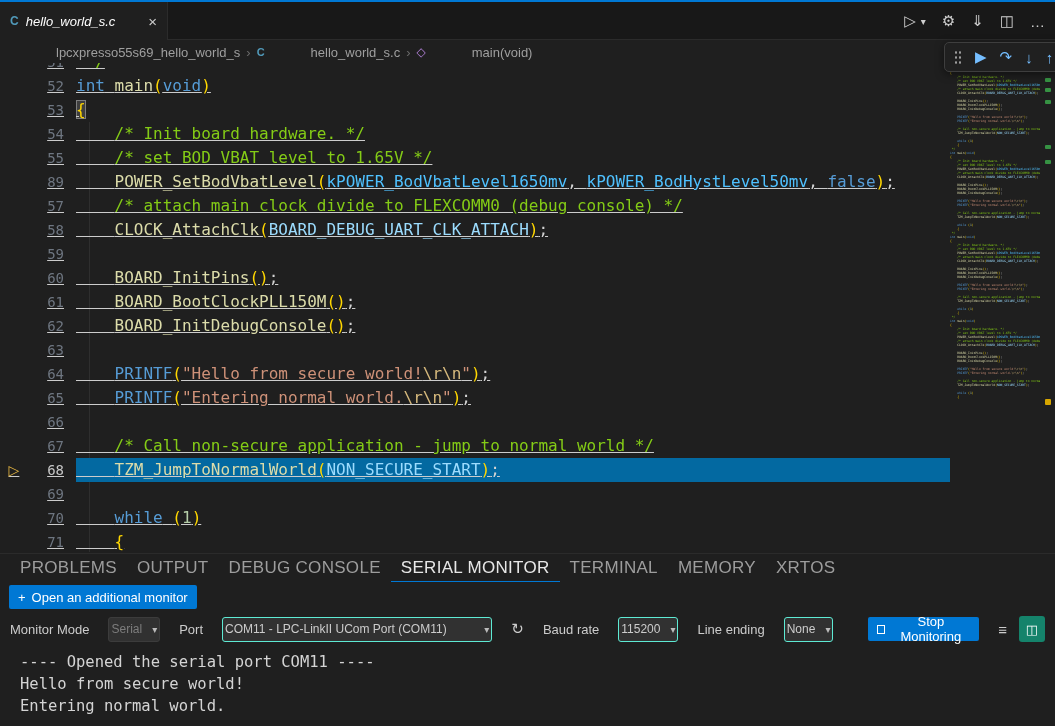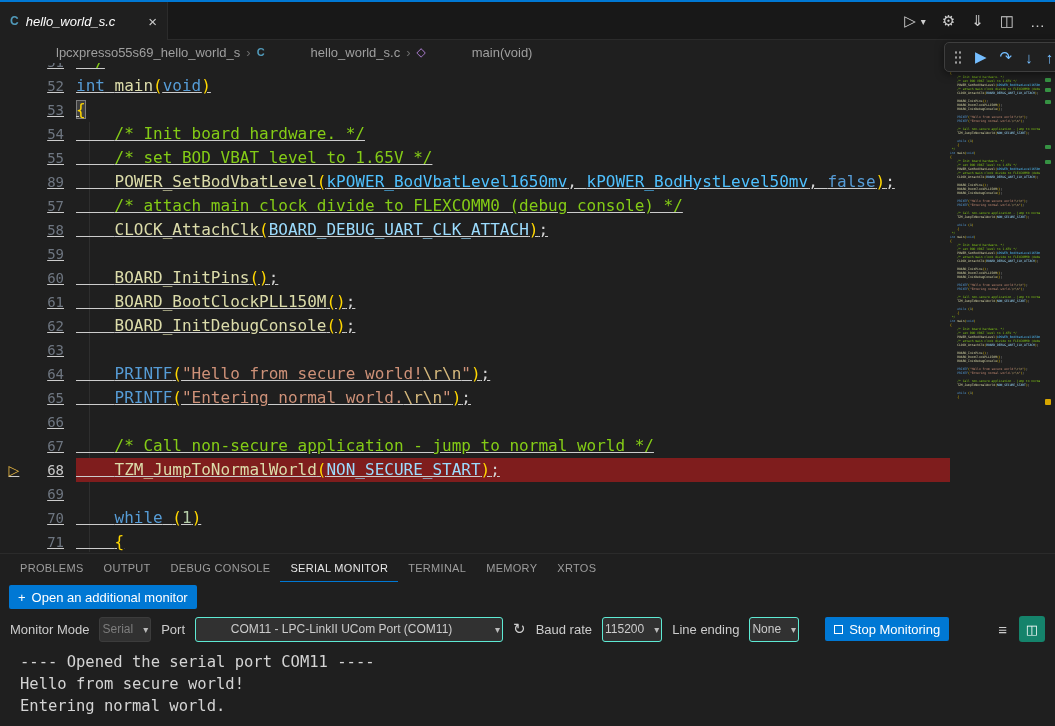--- a/index.html
+++ b/index.html
@@ -30,21 +30,21 @@
 
   
   .editor{position:absolute;top:63px;left:0;right:0;height:490px;overflow:hidden;background:#1f1f1f;text-decoration:underline;}
   .indent-guide{position:absolute;left:89px;top:59px;height:430px;width:1px;background:rgba(255,255,255,.07);}
   #code-lines{margin-top:-13px;position:relative;}
   .row{display:flex;align-items:center;height:24px;width:950px;}
   .row .margin{width:28px;text-align:center;font-size:14px;color:#e2b341;cursor:pointer;}
   .row .num{width:36px;text-align:right;font:14px "DejaVu Sans Mono",monospace;color:#6e7681;}
   .row .num.active{color:#c6c6c6;}
   .row .text{margin-left:12px;flex:1;white-space:pre;font:16px/24px "DejaVu Sans Mono",monospace;}
-  .row.hl .text{background:#7f1d1d;}
+  .row.hl .text{background:#0369a1;}
   .match{background:rgba(110,110,110,.4);box-shadow:inset 0 0 0 1px #7e7e7e;}
 
   .minimap{position:absolute;left:950px;top:0;width:90px;height:340px;overflow:hidden;opacity:.95;}
   .mrow{height:4px;font:3px/4px "DejaVu Sans Mono",monospace;white-space:pre;overflow:hidden;}
 
   .ruler{position:absolute;right:0;top:0;width:14px;height:100%;}
   .rmark{position:absolute;right:4px;width:6px;height:4px;background:#3fb950;opacity:.75;border-radius:1px;}
   .rmark.gold{background:#d7a600;height:6px;opacity:1;}
 
   
@@ -53,35 +53,35 @@
                  z-index:20;box-shadow:0 2px 8px rgba(0,0,0,.5);}
   .dbg{font-size:15px;cursor:pointer;}
   .gripbox{width:8px;height:15px;cursor:grab;
            background-image:radial-gradient(circle,#9d9d9d 1px,transparent 1.3px);
            background-size:4px 5px;}
 
   
   .panel{position:absolute;left:0;right:0;bottom:0;height:173px;background:#1f1f1f;
          border-top:1px solid #2b2b2b;box-sizing:border-box;}
   .panel-tabs{height:28px;display:flex;align-items:stretch;padding-left:10px;}
-  .ptab{display:flex;align-items:center;padding:0 10px;font-size:11px;letter-spacing:.3px;color:#9d9d9d;
+  .ptab{display:flex;align-items:center;padding:0 10px;font-size:17px;letter-spacing:.3px;color:#9d9d9d;
         cursor:pointer;border-bottom:1px solid transparent;box-sizing:border-box;white-space:nowrap;}
   .ptab.active{color:#e7e7e7;border-bottom-color:#0078d4;}
   .action-row{height:30px;display:flex;align-items:center;padding-left:9px;}
   .btn-blue{display:flex;align-items:center;gap:6px;background:#0078d4;border:none;color:#fff;
             font-size:13px;font-family:inherit;height:24px;padding:0 9px;border-radius:2px;cursor:pointer;}
   .btn-blue.stop{margin-left:16px;}
-  .controls-row{height:34px;display:flex;align-items:center;padding:0 10px;gap:10px;font-size:13px;}
+  .controls-row{height:34px;display:flex;align-items:center;padding:0 10px;gap:19px;font-size:13px;}
   .lbl{color:#ccc;white-space:nowrap;}
   .select{display:flex;align-items:center;gap:10px;background:#313131;border:1px solid #5eead4;
           border-radius:3px;height:25px;padding:0 2px;font-size:12px;color:#ccc;cursor:pointer;
           box-sizing:border-box;white-space:nowrap;}
   .select .chev{color:#bbb;font-size:10px;}
   .select.disabled{color:#7d7d7d;border-color:#3c3c3c;}
-  .select.wide{width:308px;text-align:center;}
+  .select.wide{width:308px;}
   .select.wide span:first-child{flex:1;overflow:hidden;text-overflow:ellipsis;}
   .icon-btn{color:#ccc;font-size:15px;cursor:pointer;}
   .stop-sq{width:9px;height:9px;border:1.5px solid #fff;display:inline-block;box-sizing:border-box;}
   .right-icons{margin-left:auto;display:flex;align-items:center;gap:12px;}
   .teal-btn{width:26px;height:26px;background:#15836b;border-radius:3px;display:flex;align-items:center;
             justify-content:center;color:#fff;font-size:13px;cursor:pointer;}
   .output{padding:5px 0 0 20px;font:15.5px/22px "DejaVu Sans Mono",monospace;color:#d4d4d4;}
 </style>
 <style>.c-kw{color:#569cd6}.c-fn{color:#dcdcaa}.c-cm{color:#84cc16}.c-str{color:#ce9178}.c-esc{color:#d7ba7d}.c-var{color:#9cdcfe}.c-enum{color:#4fc1ff}.c-num{color:#b5cea8}.c-pn{color:#ffd700}.c-pt{color:#d4d4d4}</style></head>
 <body>

